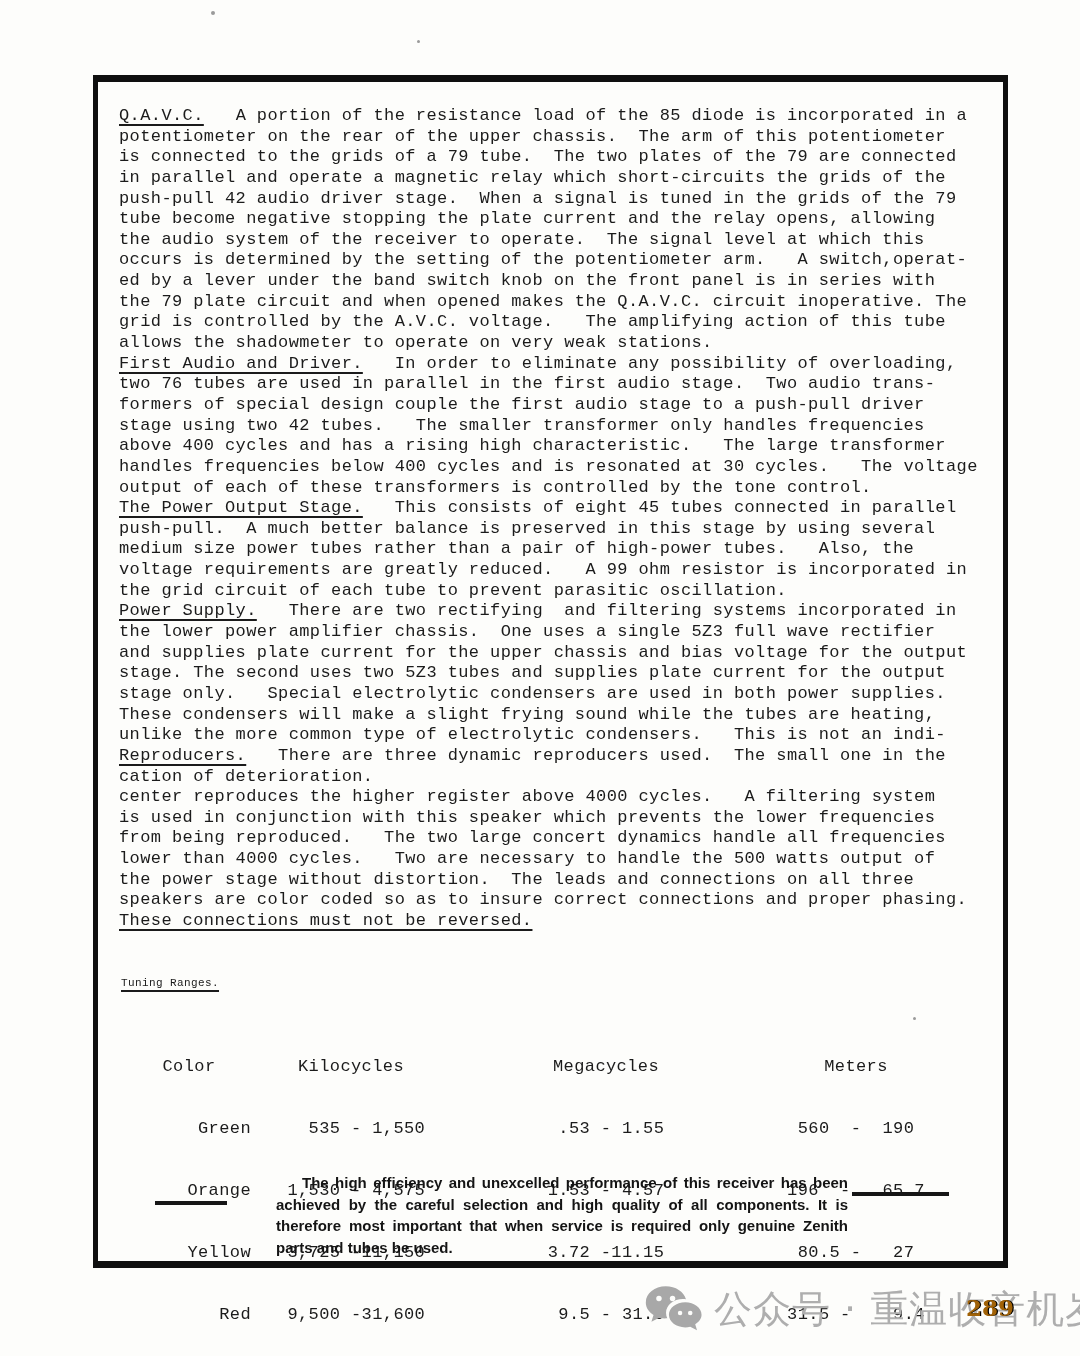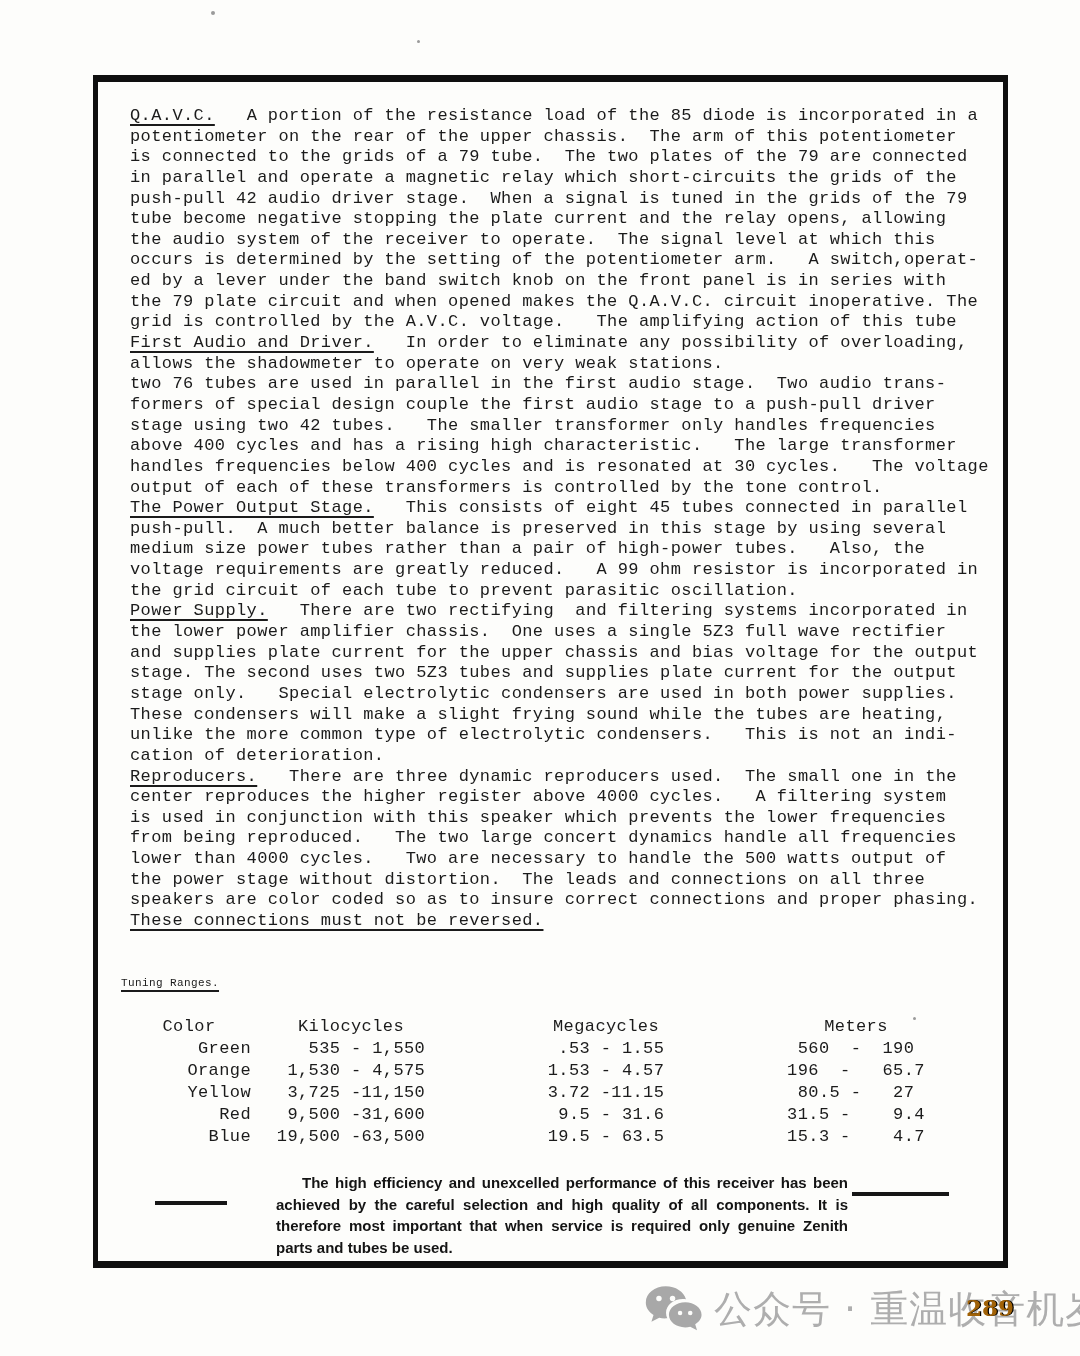--- a/index.html
+++ b/index.html
@@ -10,41 +10,41 @@
   }
   .page { position:absolute; inset:0; background:#fdfdfb; overflow:hidden; }
 
   .frame {
     position:absolute; left:93px; top:75px; width:915px; height:1193px;
     box-sizing:border-box;
     border:5px solid #0f0f0f; border-top-width:7px; border-bottom-width:7px;
   }
 
   .text-block {
-    position:absolute; left:130px; top:106px; width:874px;
+    position:absolute; left:119px; top:106px; width:874px;
     font-size:17px; line-height:20.65px; letter-spacing:0.4px; color:#1b1b1b;
   }
   .line { white-space:pre; height:20.65px; }
   .hd {
     text-decoration:underline;
     text-decoration-thickness:2px;
     text-underline-offset:4px;
   }
 
   .tuning-heading {
     position:absolute; left:121px; top:977px;
     font-size:11px; letter-spacing:0.4px; color:#1b1b1b;
   }
 
   .table {
     position:absolute; left:121px; top:1016px; width:830px;
     font-size:17px; letter-spacing:0.4px; color:#1b1b1b;
   }
   .trow { display:grid; grid-template-columns:130px 200px 310px 190px; line-height:22px; }
-  .c { white-space:pre; text-align:center; }
+  .c { white-space:pre; text-align:center;margin-top:40px; }
   .col-color { text-align:right; padding-left:6px; }
   .thead .col-color { text-align:center; }
 
   .note {
     position:absolute; left:268px; top:1164px; width:572px; margin:8px;
     font-family:Liberation Sans, sans-serif; font-weight:bold;
     font-size:15px; line-height:21.6px; text-align:justify; text-indent:26px;
     color:#141414;
   }
   .dash { position:absolute; background:#161616; height:4px; }
@@ -98,24 +98,24 @@
 
       <div class="line"><span class="hd"></span><span>occurs is determined by the setting of the potentiometer arm.   A switch,operat-</span></div>
 
       <div class="line"><span class="hd"></span><span>ed by a lever under the band switch knob on the front panel is in series with</span></div>
 
       <div class="line"><span class="hd"></span><span>the 79 plate circuit and when opened makes the Q.A.V.C. circuit inoperative. The</span></div>
 
 
       <div class="line"><span class="hd"></span><span>grid is controlled by the A.V.C. voltage.   The amplifying action of this tube</span></div>
 
+      <div class="line"><span class="hd"></span><span>allows the shadowmeter to operate on very weak stations.</span></div>
+
       <div class="line"><span class="hd">First Audio and Driver.</span><span>   In order to eliminate any possibility of overloading,</span></div>
 
-      <div class="line"><span class="hd"></span><span>allows the shadowmeter to operate on very weak stations.</span></div>
-
       <div class="line"><span class="hd"></span><span>two 76 tubes are used in parallel in the first audio stage.  Two audio trans-</span></div>
 
       <div class="line"><span class="hd"></span><span>formers of special design couple the first audio stage to a push-pull driver</span></div>
 
       <div class="line"><span class="hd"></span><span>stage using two 42 tubes.   The smaller transformer only handles frequencies</span></div>
 
       <div class="line"><span class="hd"></span><span>above 400 cycles and has a rising high characteristic.   The large transformer</span></div>
 
       <div class="line"><span class="hd"></span><span>handles frequencies below 400 cycles and is resonated at 30 cycles.   The voltage</span></div>
 
@@ -138,23 +138,23 @@
       <div class="line"><span class="hd"></span><span>and supplies plate current for the upper chassis and bias voltage for the output</span></div>
 
       <div class="line"><span class="hd"></span><span>stage. The second uses two 5Z3 tubes and supplies plate current for the output</span></div>
 
       <div class="line"><span class="hd"></span><span>stage only.   Special electrolytic condensers are used in both power supplies.</span></div>
 
       <div class="line"><span class="hd"></span><span>These condensers will make a slight frying sound while the tubes are heating,</span></div>
 
       <div class="line"><span class="hd"></span><span>unlike the more common type of electrolytic condensers.   This is not an indi-</span></div>
 
+      <div class="line"><span class="hd">Reproducers.</span><span>   There are three dynamic reproducers used.  The small one in the</span></div>
+
       <div class="line"><span class="hd"></span><span>cation of deterioration.</span></div>
-
-      <div class="line"><span class="hd">Reproducers.</span><span>   There are three dynamic reproducers used.  The small one in the</span></div>
 
       <div class="line"><span class="hd"></span><span>center reproduces the higher register above 4000 cycles.   A filtering system</span></div>
 
       <div class="line"><span class="hd"></span><span>is used in conjunction with this speaker which prevents the lower frequencies</span></div>
 
       <div class="line"><span class="hd"></span><span>from being reproduced.   The two large concert dynamics handle all frequencies</span></div>
 
       <div class="line"><span class="hd"></span><span>lower than 4000 cycles.   Two are necessary to handle the 500 watts output of</span></div>
 
       <div class="line"><span class="hd"></span><span>the power stage without distortion.  The leads and connections on all three</span></div>

